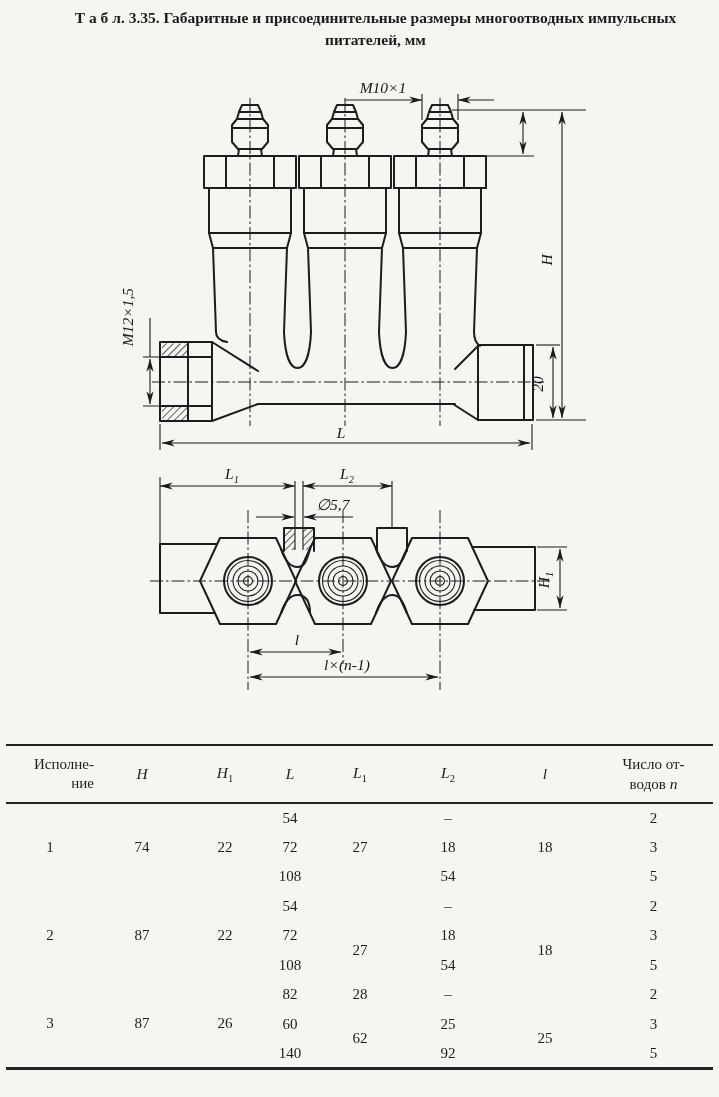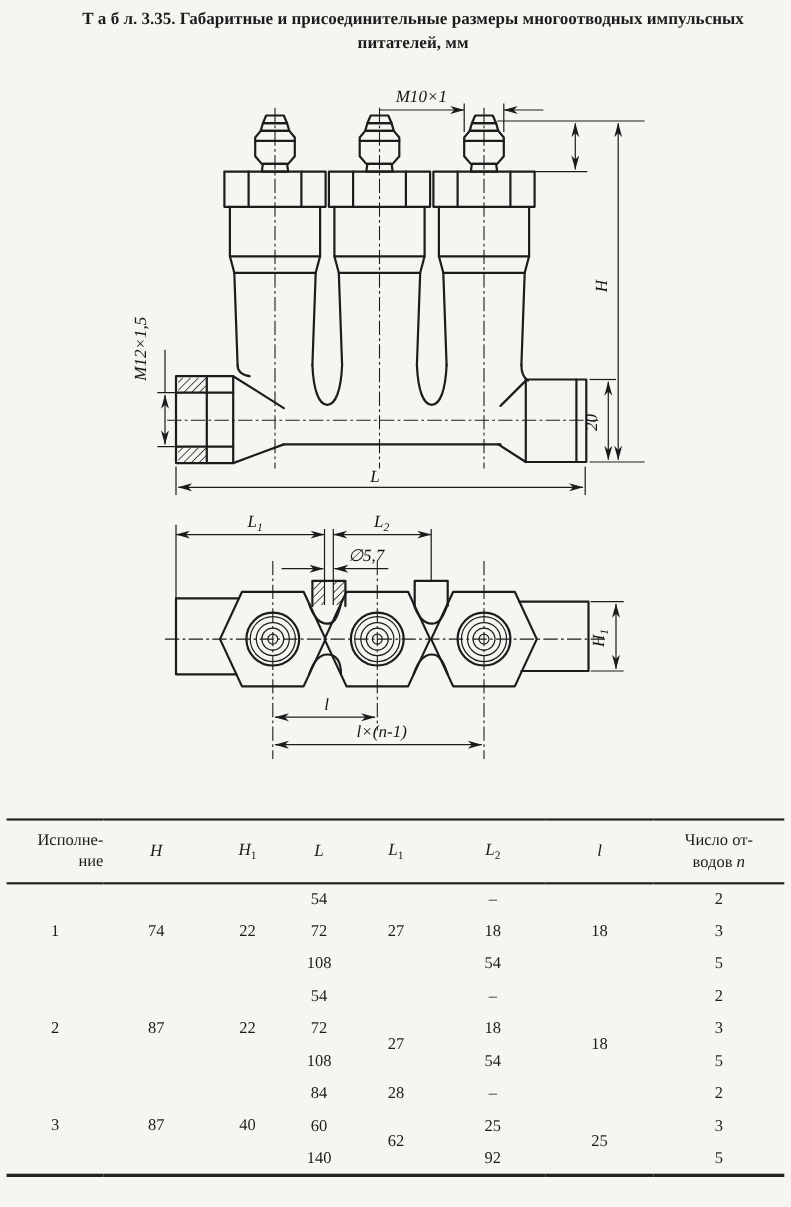--- a/index.html
+++ b/index.html
@@ -245,22 +245,22 @@
     </tr>
     <tr>
       <td>108</td>
       <td>54</td>
       <td>5</td>
     </tr>
 
     <tr>
       <td rowspan="3">3</td>
       <td rowspan="3">87</td>
-      <td rowspan="3">40</td>
-      <td>84</td>
+      <td rowspan="3">26</td>
+      <td>82</td>
       <td>28</td>
       <td>–</td>
       <td></td>
       <td>2</td>
     </tr>
     <tr>
       <td>60</td>
       <td rowspan="2">62</td>
       <td>25</td>
       <td rowspan="2">25</td>

